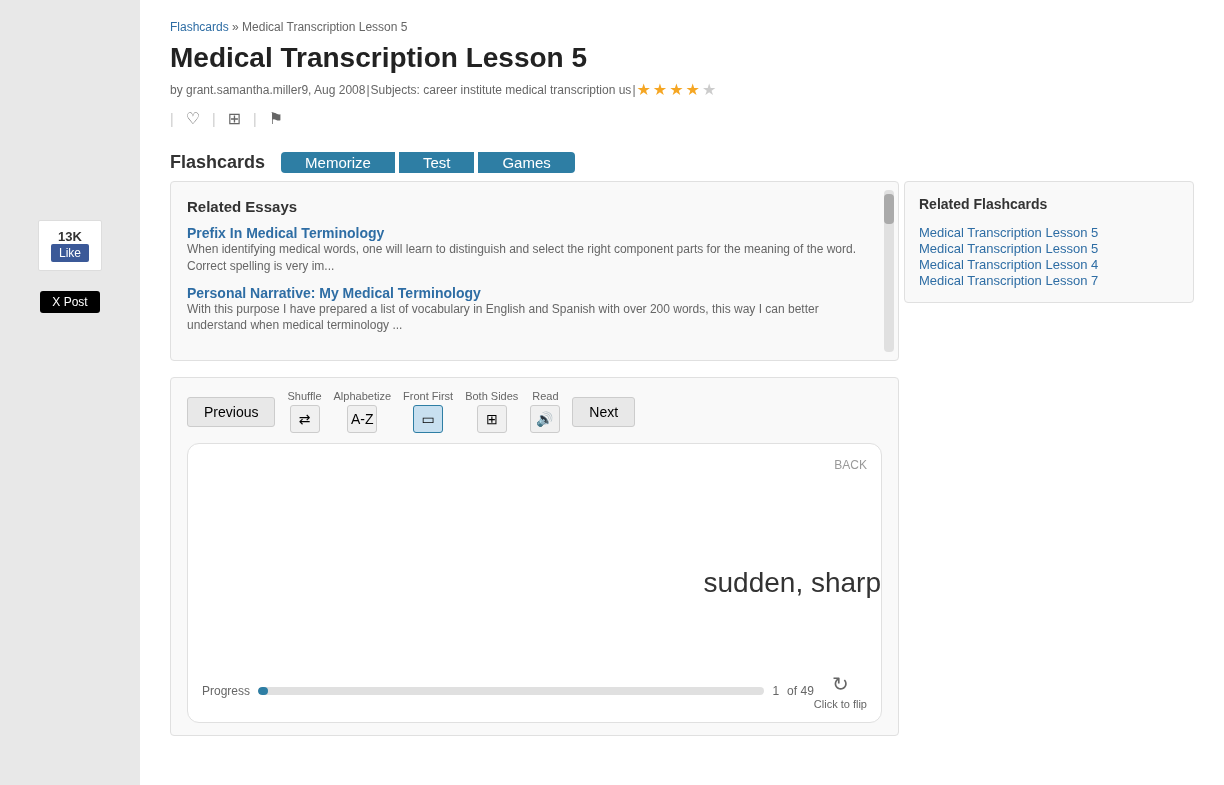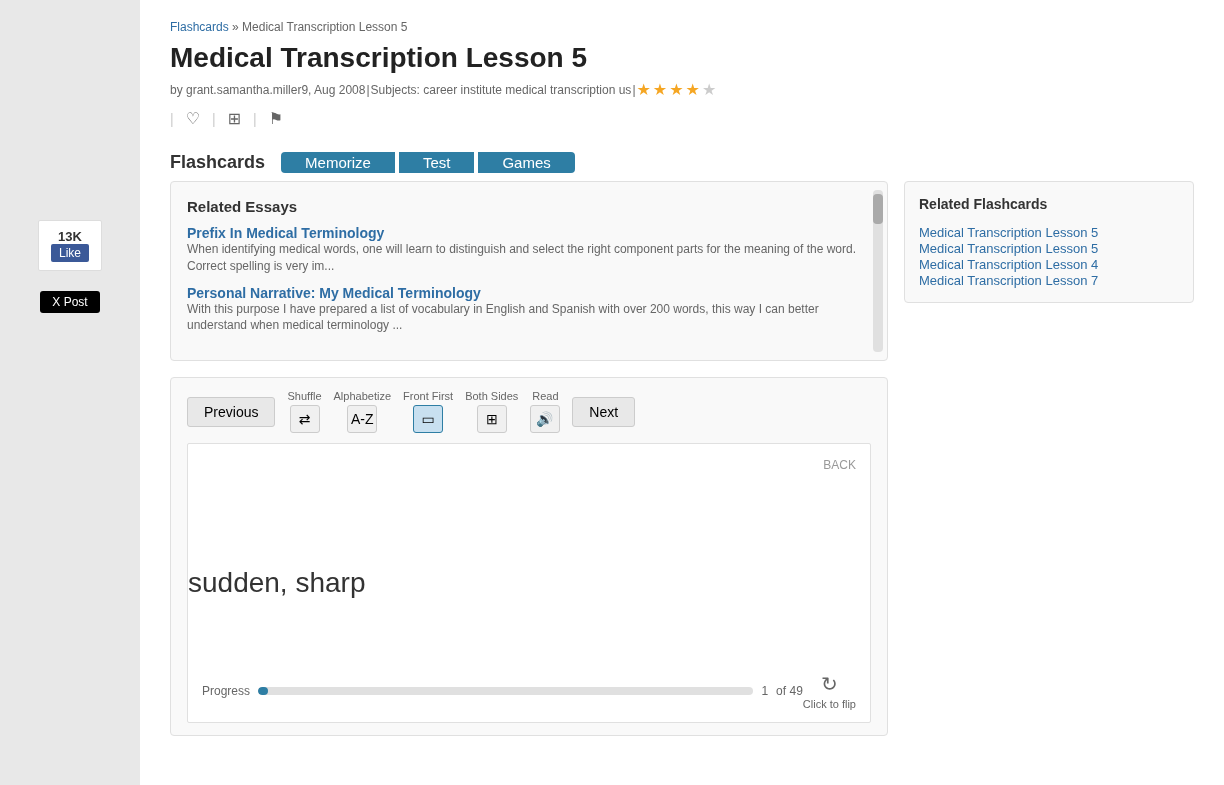--- a/index.html
+++ b/index.html
@@ -141,21 +141,21 @@
       margin-bottom: 12px;
       color: #333;
     }
     .related-item a {
       color: #2e6da4;
       text-decoration: none;
       font-size: 13px;
     }
     .content-area {
       display: flex;
-      gap: 16px;
+      gap: 5px;
     }
     .main-panel {
       flex: 1;
     }
     .related-essays {
       background: #f9f9f9;
       border: 1px solid #e0e0e0;
       border-radius: 4px;
       padding: 16px;
       margin-bottom: 16px;
@@ -248,26 +248,26 @@
       justify-content: center;
       font-size: 14px;
     }
     .control-icon-btn.active {
       background: #c8e0f0;
       border-color: #2e7ea4;
     }
     .flashcard-area {
       background: #fff;
       border: 1px solid #e0e0e0;
-      border-radius: 2px;
+      border-radius: 12px;
       min-height: 280px;
       position: relative;
       display: flex;
       flex-direction: column;
-      align-items: flex-start;
+      align-items: flex-end;
       justify-content: center;
     }
     .back-label {
       position: absolute;
       top: 14px;
       right: 14px;
       font-size: 12px;
       color: #999;
     }
     .flashcard-text {

